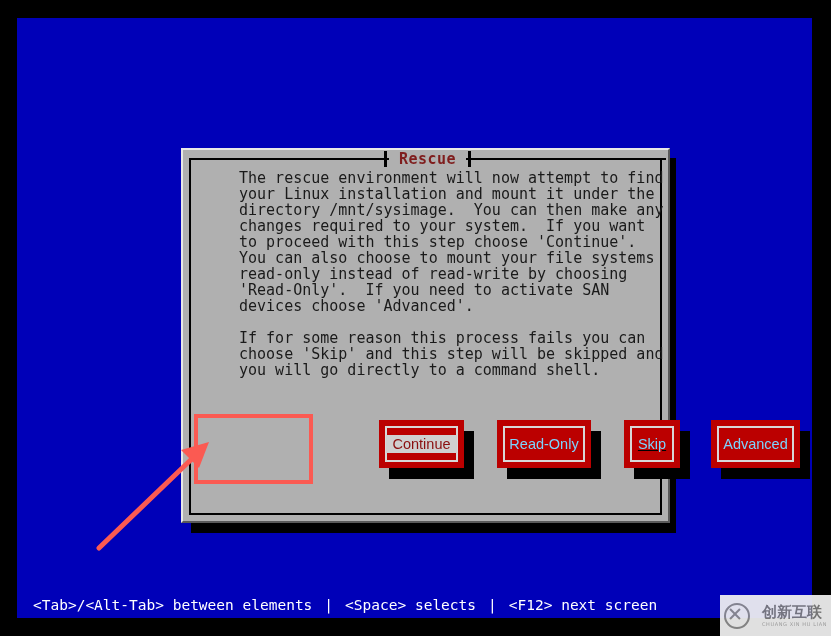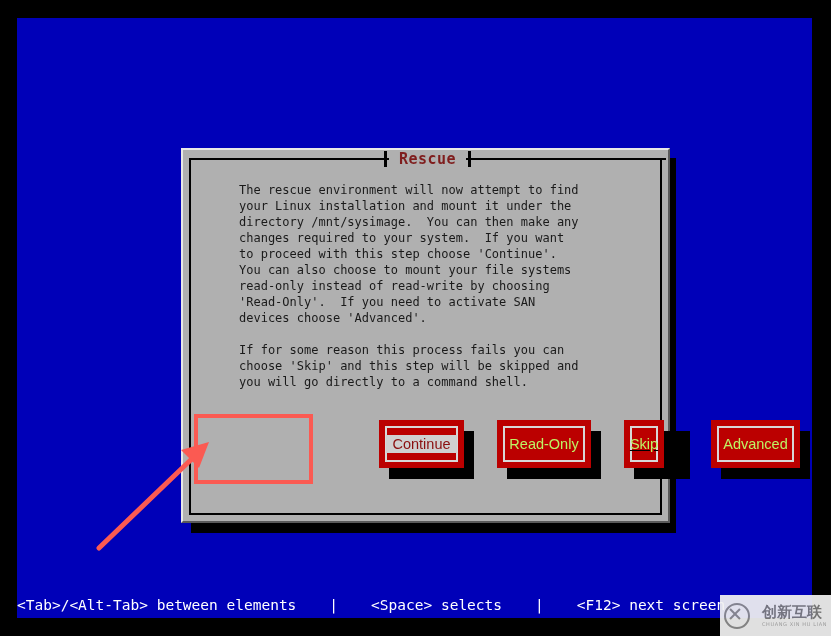--- a/index.html
+++ b/index.html
@@ -97,24 +97,24 @@
     padding: 0 10px;
     line-height: 16px;
     font-weight: bold;
     white-space: nowrap;
   }
 
   
   #body-text {
     position: absolute;
     left: 56px;
-    top: 32px;
+    top: 20px;
     width: 395px;
     color: #1a1a1a;
-    font-size: 12px;
+    font-size: 15px;
     line-height: 16px;
     white-space: pre;
     letter-spacing: 0px;
   }
 
   
   #button-row {
     position: absolute;
     left: 0px;
     top: 270px;
@@ -151,21 +151,21 @@
     top: 6px;
     right: 6px;
     bottom: 6px;
     border: 2px solid #d8d8d8;
     box-sizing: border-box;
     pointer-events: none;
   }
   .btn-label {
     position: relative;
     z-index: 2;
-    color: #bef264;
+    color: #7dd3fc;
     font-size: 14.5px;
     line-height: 16px;
     padding: 0 10px;
     white-space: nowrap;
   }
   .btn.focused .btn-label {
     color: #8a0f0f;
     background: #d0d0d0;
     padding: 1px 6px;
   }
@@ -174,24 +174,23 @@
   #statusbar {
     position: absolute;
     left: 0px;
     bottom: 0px;
     width: 795px;
     height: 26px;
     display: flex;
     align-items: center;
     color: #ffffff;
     font-size: 14.5px;
-    padding-left: 0;
+    padding-left: 16px;
     box-sizing: border-box;
     white-space: pre;
-    gap: 21px;
   }
   .sb-sep {
     color: #ffffff;
     padding: 0 12px;
   }
 
   
   #annot-rect {
     position: absolute;
     left: 177px;
@@ -304,21 +303,21 @@
           </div>
           <div class="btn-wrap" style="left: 314px; width: 94px; height: 48px;">
             <div class="btn-shadow"></div>
             <button class="btn" style="width: 94px; height: 48px;">
               <div class="btn-outline"></div>
               <span class="btn-label">Read-Only</span>
             </button>
           </div>
           <div class="btn-wrap" style="left: 441px; width: 56px; height: 48px;">
             <div class="btn-shadow"></div>
-            <button class="btn" style="width: 40px; height: 48px; text-decoration: underline;">
+            <button class="btn" style="width: 56px; height: 48px; text-decoration: underline;">
               <div class="btn-outline"></div>
               <span class="btn-label">Skip</span>
             </button>
           </div>
           <div class="btn-wrap" style="left: 528px; width: 89px; height: 48px; border-radius: 11px;">
             <div class="btn-shadow"></div>
             <button class="btn" style="width: 89px; height: 48px;">
               <div class="btn-outline"></div>
               <span class="btn-label">Advanced</span>
             </button>

